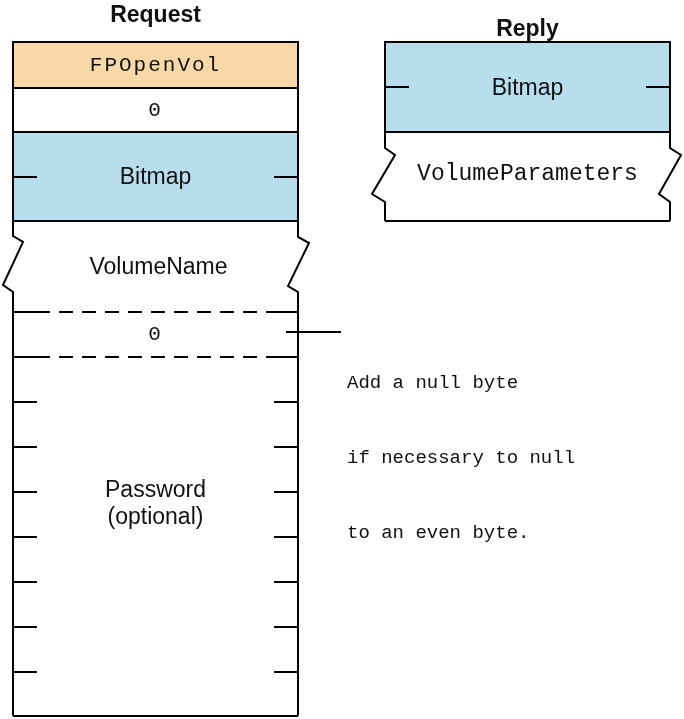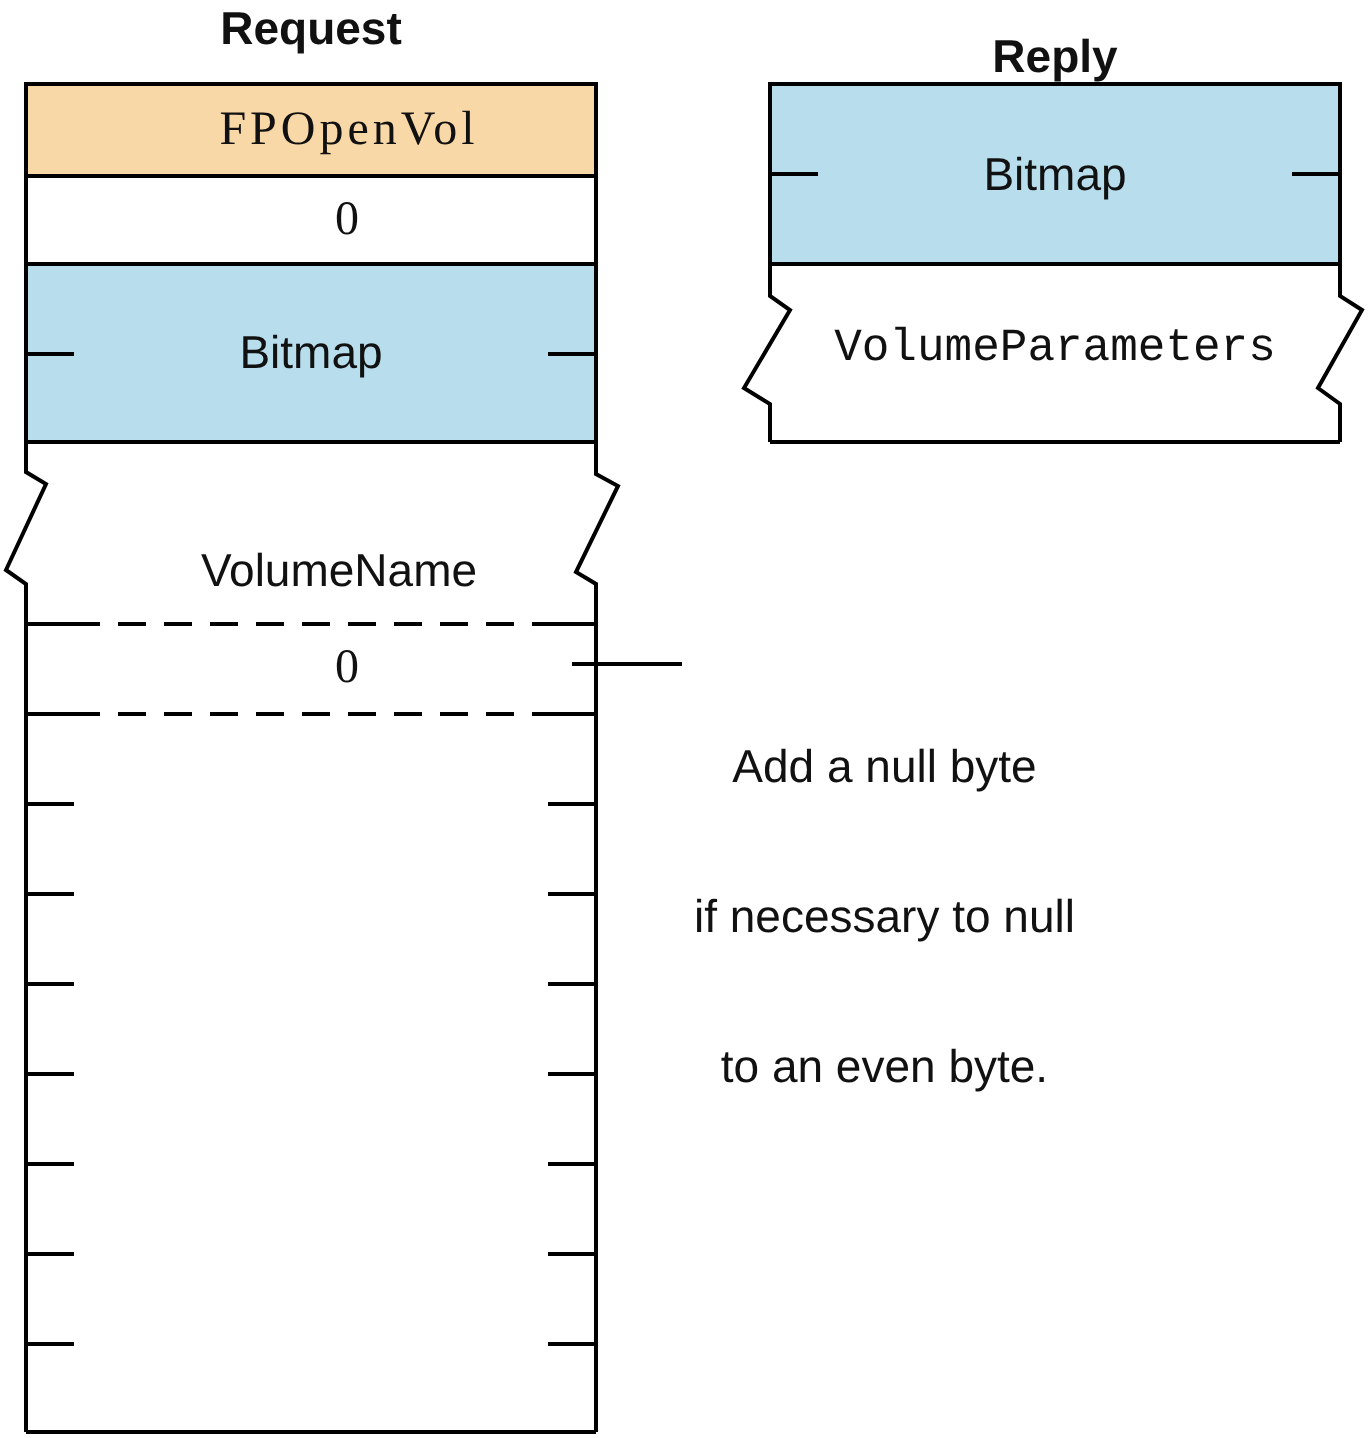--- a/index.html
+++ b/index.html
@@ -28,36 +28,36 @@
     justify-content: center;
     text-align: center;
     font-size: 23px;
     line-height: 27px;
     white-space: pre;
   }
   .title {
     font-weight: bold;
   }
   .mono {
-    font-family: Liberation Serif, serif;
-    font-size: 24px;
+    font-family: Liberation Mono, monospace;
+    font-size: 21px;
     letter-spacing: 2px;
-    margin-left: 19px;
   }
   .stack {
     flex-direction: column;
   }
   #annotation {
     position: absolute;
     left: 347px;
     top: 321px;
-    font-size: 23px;
+    font-size: 19px;
     line-height: 25px;
-    text-align: center;
+    text-align: left;
     white-space: pre;
+    font-family: Liberation Mono, monospace;
   }
   #annotation span { display: block; }
 </style>
 </head>
 <body>
 
 <div id="stage">
 
   <svg id="linework" width="684" height="719" viewBox="0 0 684 719" xmlns="http://www.w3.org/2000/svg">
     <g fill="none" stroke-width="2" stroke="#000000">
@@ -87,22 +87,26 @@
       <path d="M385,221 H670"></path>
     </g>
   </svg>
 
   <div class="lbl title" style="left:13px; top:2px; width:285px; height:24px;">Request</div>
   <div class="lbl title" style="left:385px; top:16px; width:285px; height:24px;">Reply</div>
 
   <div class="lbl mono" style="left:13px; top:42px; width:285px; height:46px;">FPOpenVol</div>
   <div class="lbl mono" style="left:13px; top:88px; width:285px; height:44px;">0</div>
   <div class="lbl" style="left:13px; top:132px; width:285px; height:89px;">Bitmap</div>
-  <div class="lbl" style="left:27px; top:221px; width:285px; height:91px;margin-top:19px;">VolumeName</div>
+  <div class="lbl" style="left:16px; top:221px; width:285px; height:91px;">VolumeName</div>
   <div class="lbl mono" style="left:13px; top:312px; width:285px; height:45px;">0</div>
+  <div class="lbl stack" style="left:13px; top:357px; width:285px; height:292px;">
+    <span>Password</span>
+    <span>(optional)</span>
+  </div>
 
   <div class="lbl" style="left:385px; top:42px; width:285px; height:90px;">Bitmap</div>
   <div class="lbl" style="left:385px; top:132px; width:285px; height:85px;font-family:Liberation Mono, monospace;">VolumeParameters</div>
 
   <div id="annotation">
     <span>Add a null byte</span>
     <span>if necessary to null</span>
     <span>to an even byte.</span>
   </div>
 

